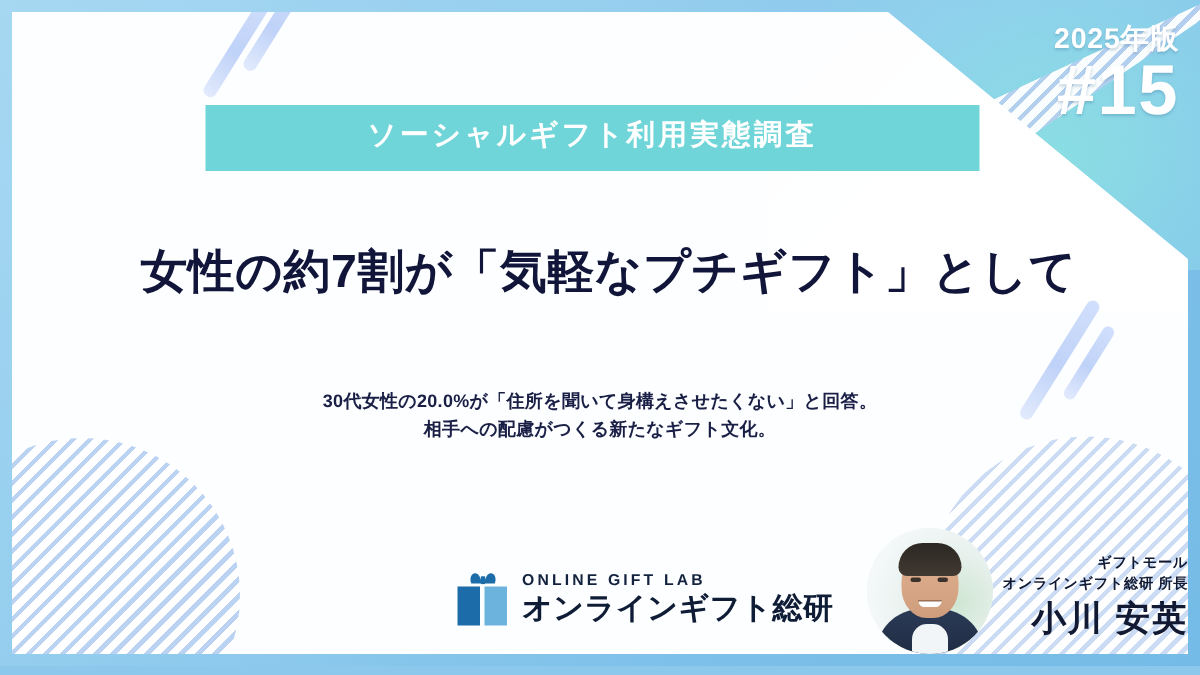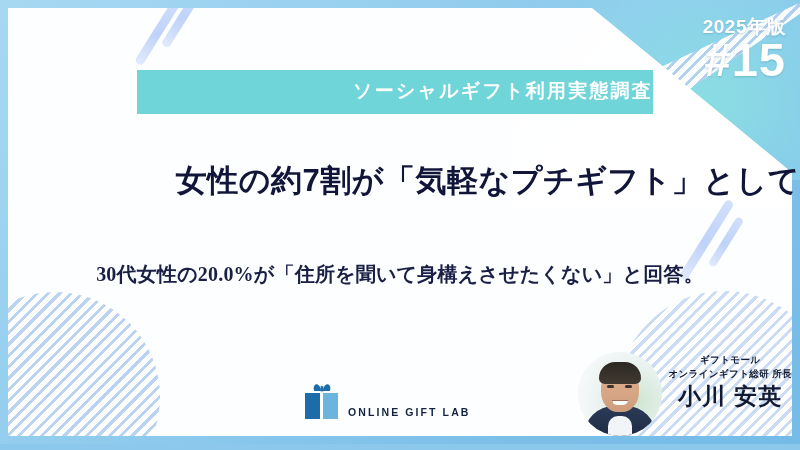--- a/index.html
+++ b/index.html
@@ -94,49 +94,49 @@
     z-index:7;
   }
   .issue-year { font-size:19px; font-weight:700; letter-spacing:.5px; line-height:1.15; }
   .issue-num  { font-size:47px; font-weight:700; letter-spacing:1px; line-height:1.02; margin-top:-2px; }
 
   
   .banner {
     position:absolute; left:137px; top:70px;
     width:516px; padding:7px 0 9px;
     background:#6fd5d8;
-    text-align:right;
+    text-align:center;
     color:#ffffff;
     z-index:5;
   }
   .banner div { font-size:19px; font-weight:700; letter-spacing:2.2px; line-height:1.45; }
 
   
   .headline {
     position:absolute; left:0; right:0; top:160px;
-    text-align:right; color:#101539;
+    text-align:center; color:#101539;
     z-index:5;
     padding-left:12px;
   }
   .headline .l1,
   .headline .l2 { font-size:31px; font-weight:700; letter-spacing:.5px; line-height:1.38; }
 
   
   .subtitle {
     position:absolute; left:0; right:0; top:258px;
     text-align:center; color:#1a1f46;
     z-index:5;
   }
   .subtitle .l1,
-  .subtitle .l2 { font-size:20px; font-weight:700; letter-spacing:.2px; line-height:1.62;font-family:Liberation Serif, serif; }
+  .subtitle .l2 { font-size:12px; font-weight:700; letter-spacing:.2px; line-height:1.62; }
 
   
   .logo {
     position:absolute; left:305px; bottom:25px;
-    display:flex; align-items:flex-end; gap:9px;
+    display:flex; align-items:flex-start; gap:9px;
     z-index:6;
   }
   .giftbox { position:relative; width:34px; height:36px; flex:none; }
   .giftbox .bow  { position:absolute; left:8px; top:0; width:18px; height:9px; }
   .giftbox .boxL { position:absolute; left:0;    top:10px; width:15px; height:26px; background:#1b6ca8; }
   .giftbox .boxR { position:absolute; left:18px; top:10px; width:15px; height:26px; background:#6cb3de; }
   .logo-text .en {
     font-size:10.5px; font-weight:700; letter-spacing:2.1px; color:#13233f; line-height:1.25;
   }
   .logo-text .jp {
@@ -184,21 +184,21 @@
     background:#3b322b; border-radius:2px;
   }
   .portrait .ph-eyeL { left:29px; }
   .portrait .ph-eyeR { left:47px; }
   .portrait .ph-mouth {
     position:absolute; left:34px; top:48px; width:16px; height:5px;
     background:#fdfdfd; border-radius:0 0 9px 9px;
     border-top:1.5px solid #9c6f56;
   }
 
-  .credit { text-align:center; padding-bottom:24px; color:#121a33; }
+  .credit { text-align:right; padding-bottom:8px; color:#121a33; }
   .credit .c1,
   .credit .c2 { font-size:9.5px; font-weight:700; letter-spacing:.4px; line-height:1.5; }
   .credit .c3 { font-size:23px;  font-weight:700; letter-spacing:1.2px; line-height:1.3; margin-top:1px; }
 </style>
 </head>
 <body>
 
 <div id="slide">
 
   <div class="bg-bloom"></div>
@@ -225,34 +225,36 @@
   <div class="banner">
     <div>ソーシャルギフト利用実態調査</div>
   </div>
 
   <div class="headline">
     <div class="l1">女性の約7割が「気軽なプチギフト」として</div>
   </div>
 
   <div class="subtitle">
     <div class="l1">30代女性の20.0%が「住所を聞いて身構えさせたくない」と回答。</div>
+    <div class="l2">相手への配慮がつくる新たなギフト文化。</div>
   </div>
 
   <div class="logo">
     <div class="giftbox">
       <svg class="bow" viewBox="0 0 18 9">
         <path d="M1.2 8 C-0.4 4.4 1.6 0.6 4.2 1.2 C6.2 1.7 7.6 4.2 8.2 8 Z" fill="#1b6ca8"></path>
         <path d="M16.8 8 C18.4 4.4 16.4 0.6 13.8 1.2 C11.8 1.7 10.4 4.2 9.8 8 Z" fill="#1b6ca8"></path>
         <rect x="7.6" y="3.2" width="2.8" height="5.2" fill="#1b6ca8"></rect>
       </svg>
       <div class="boxL"></div>
       <div class="boxR"></div>
     </div>
     <div class="logo-text">
       <div class="en">ONLINE GIFT LAB</div>
+      <div class="jp">オンラインギフト総研</div>
     </div>
   </div>
 
   <div class="person">
     <div class="portrait">
       <div class="ph-bg"></div>
       <div class="ph-suit"></div>
       <div class="ph-shirt"></div>
       <div class="ph-head"></div>
       <div class="ph-hair"></div>

